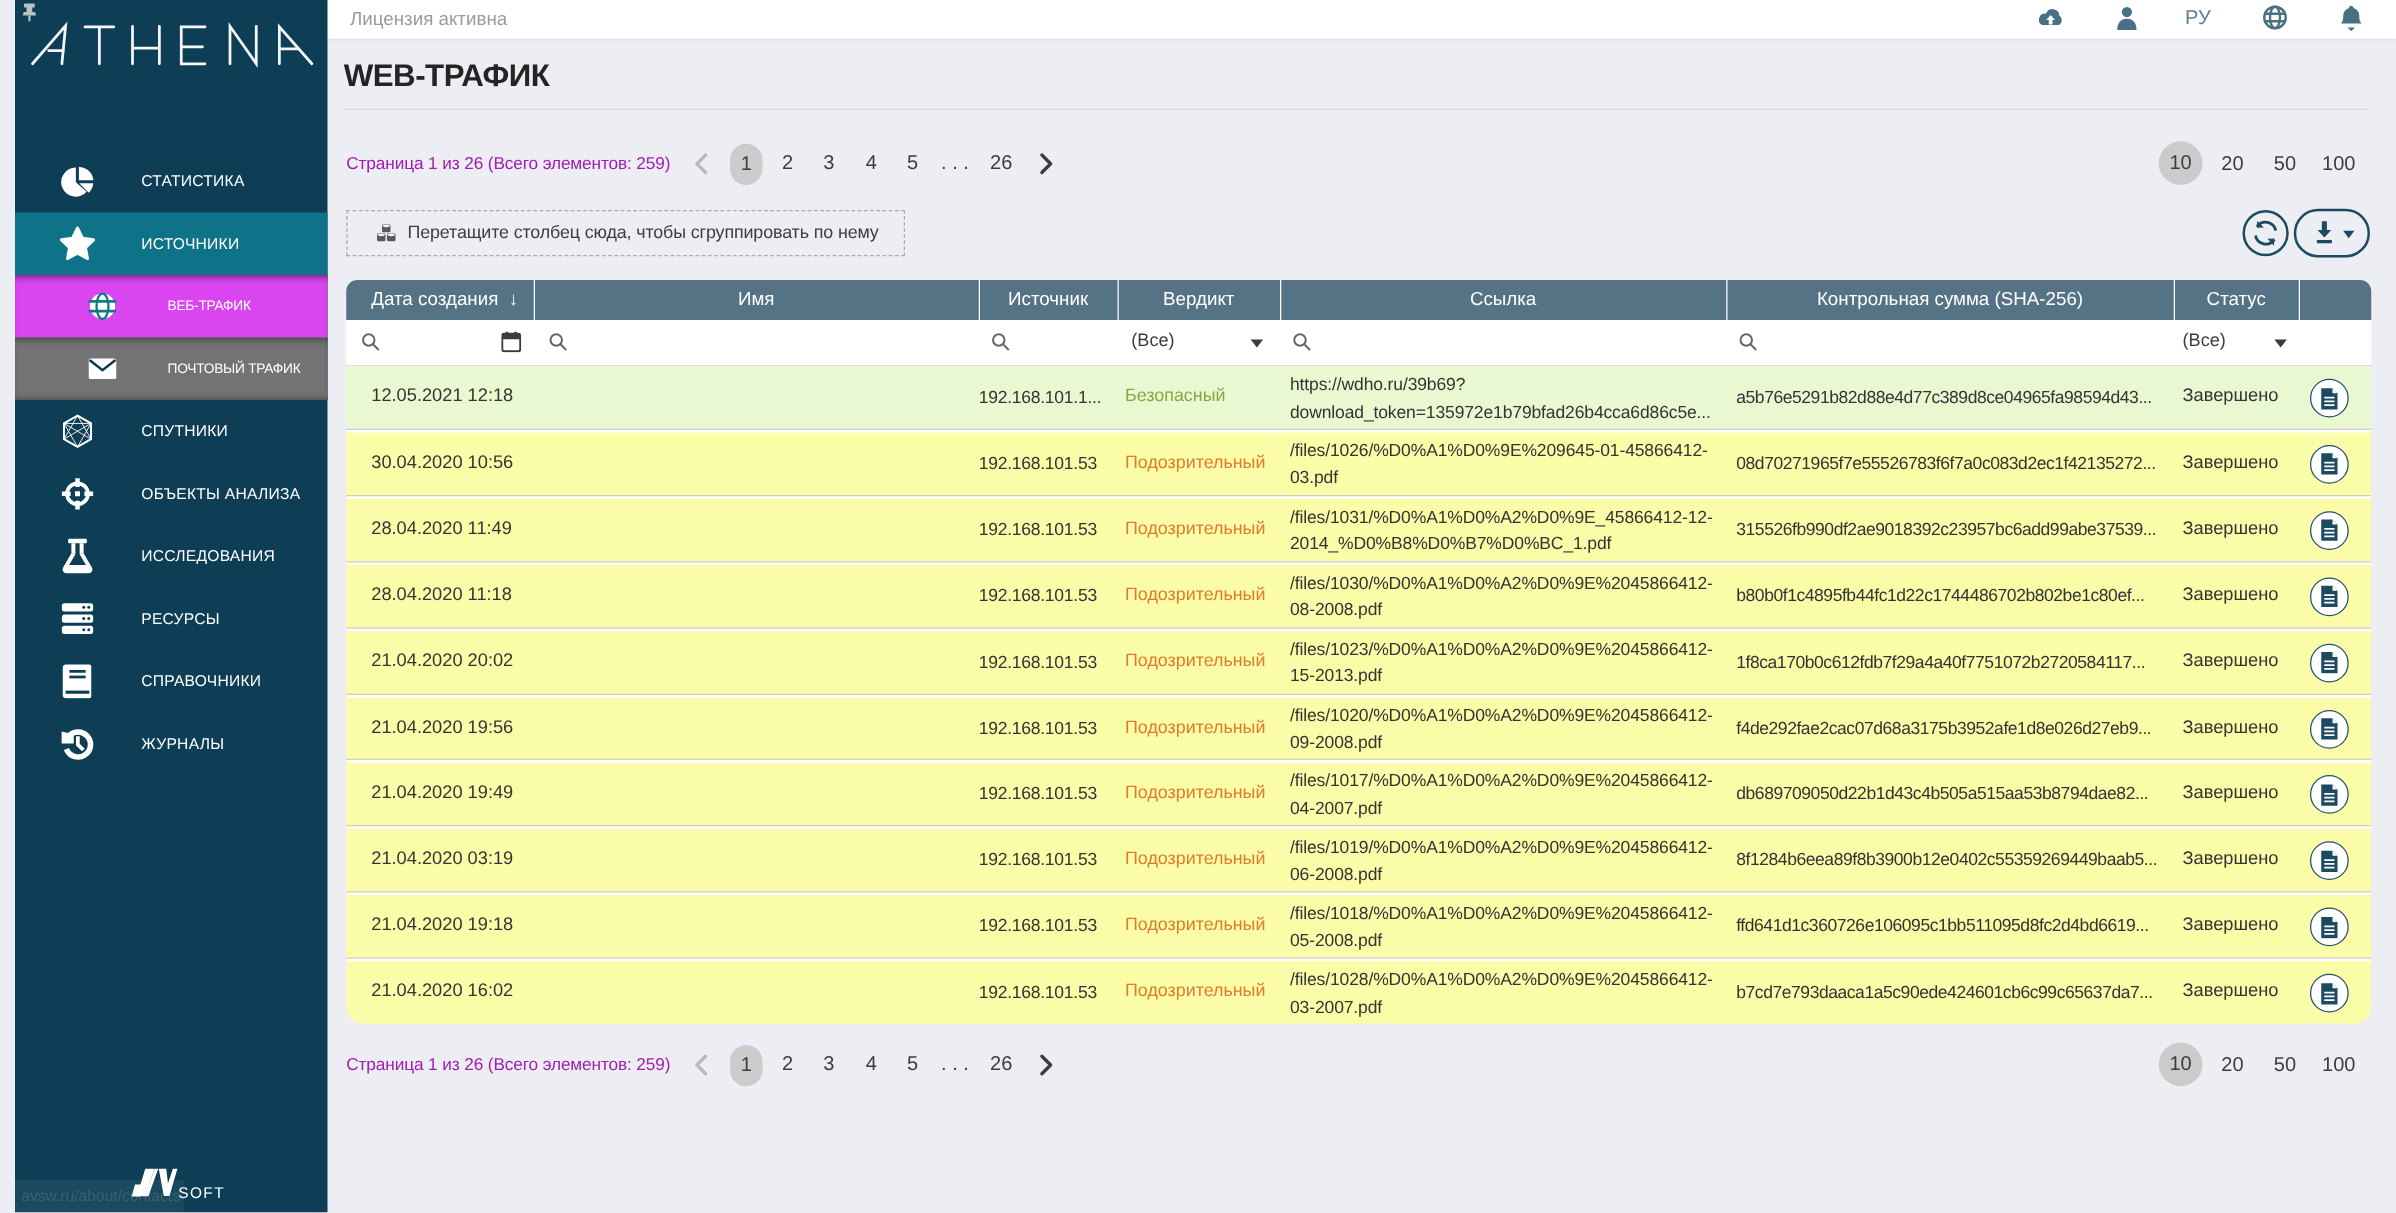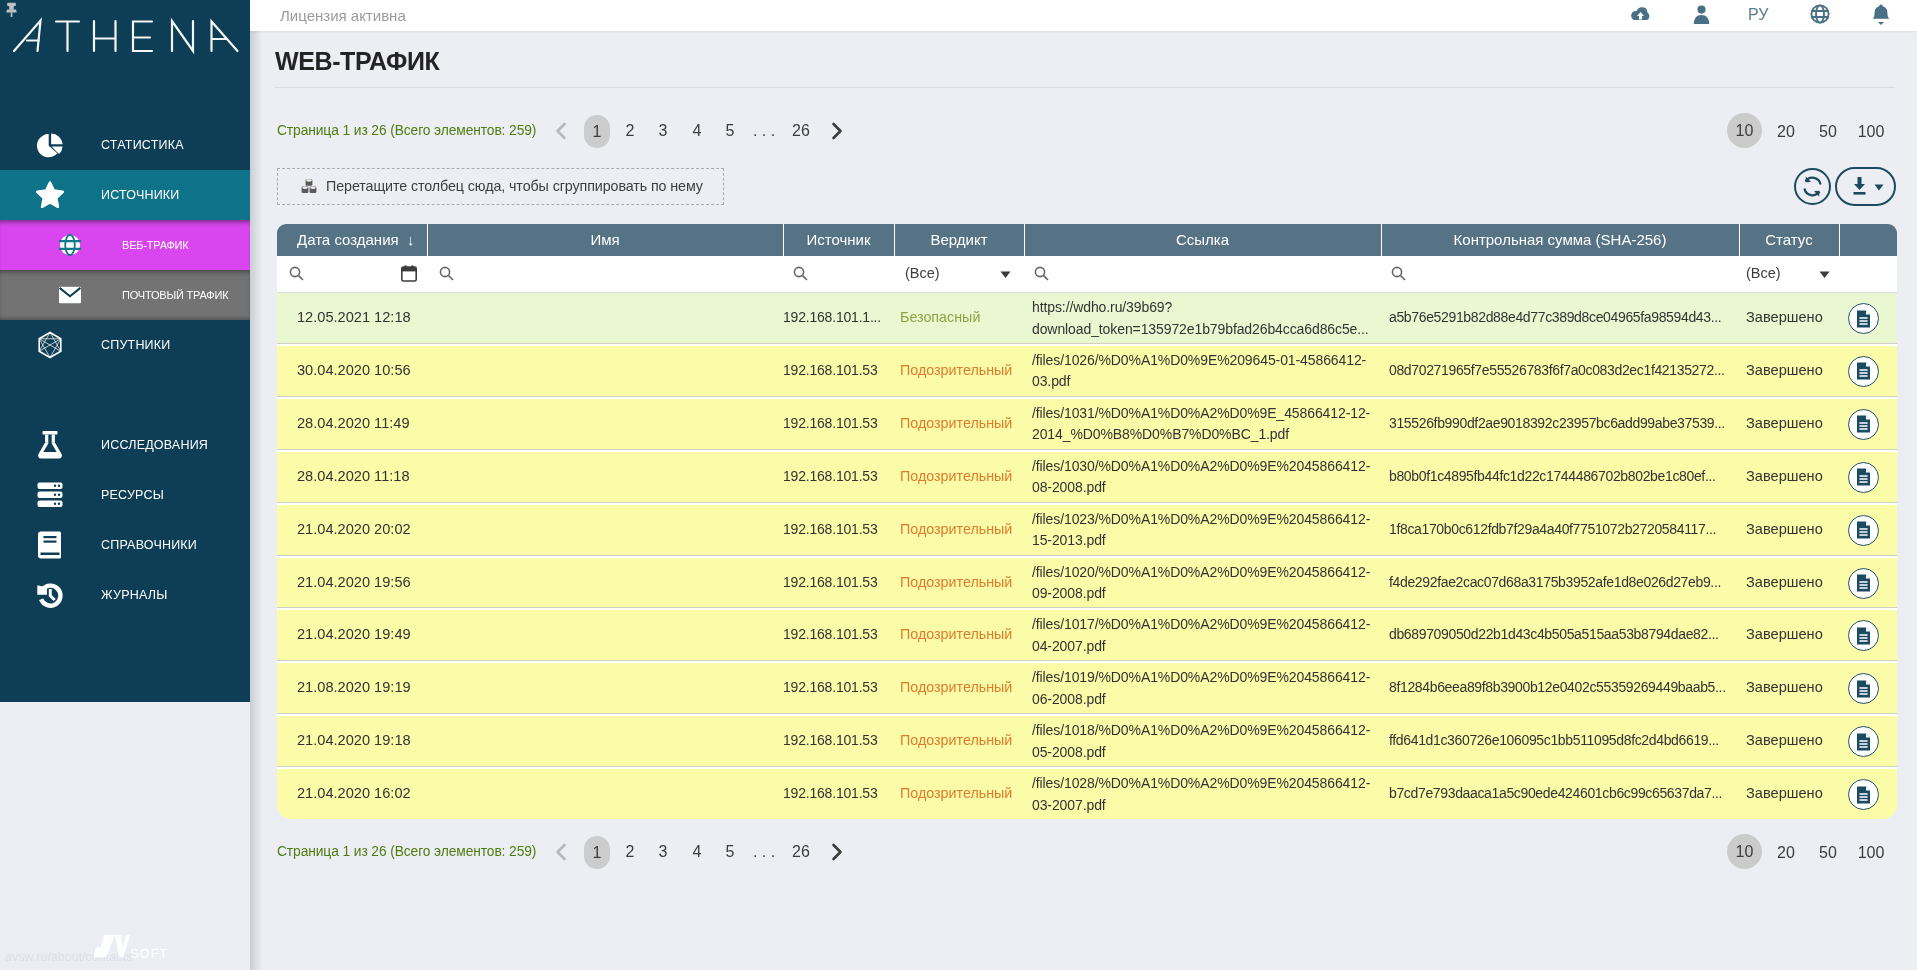--- a/index.html
+++ b/index.html
@@ -2,21 +2,21 @@
 <html lang="ru"><head>
 <meta charset="utf-8">
 <title>WEB-ТРАФИК</title>
 <style>
   * { margin:0; padding:0; box-sizing:border-box; }
   html,body { width:1917px; height:970px; overflow:hidden; }
   body { font-family:"Liberation Sans", sans-serif; background:#eceef3; position:relative; color:#3a3a3a; }
   .abs { position:absolute; }
 
   
-  #sidebar { position:absolute; left:0; top:0; width:250px; height:702px; background:#0d3e55; z-index:5; }
+  #sidebar { position:absolute; left:12px; top:0; width:250px; height:970px; background:#0d3e55; z-index:5; }
   .mi { position:absolute; left:0; width:250px; height:50px; color:#fff; }
   .mi .txt { position:absolute; left:101px; top:50%; transform:translateY(-50%); font-size:12.5px; letter-spacing:0.2px; white-space:nowrap; }
   .mi .ico { position:absolute; left:50px; top:50%; transform:translate(-50%,-50%); }
   .mi2 .txt { left:122px; font-size:11px; letter-spacing:-0.2px; }
   .mi2 .ico { left:70px; }
   #m-ist { background:#0e7388;padding-left:32px; }
   #m-web { background:#d946ef; box-shadow:inset 0 5px 5px -3px rgba(0,0,0,0.45); }
   #m-mail { background:#737373; box-shadow:inset 0 5px 5px -3px rgba(0,0,0,0.4), inset 0 -4px 5px -3px rgba(0,0,0,0.35); }
 
   
@@ -24,21 +24,21 @@
   #lic { position:absolute; left:30px; top:7px; font-size:15px; color:#9b9b9b; }
 
   
   #lshadow { position:absolute; left:250px; top:31px; width:12px; height:939px; background:linear-gradient(90deg, rgba(40,60,70,0.18), rgba(40,60,70,0)); z-index:3; }
 
   
   #title { position:absolute; left:275px; top:47px; font-size:25px; font-weight:700; color:#242424; letter-spacing:-0.4px; }
   #titlehr { position:absolute; left:275px; top:87px; width:1620px; height:1px; background:#d9dcе0; background:#d9dce0; }
 
   
-  .pager-info { position:absolute; font-size:13.8px; color:#4d7c0f; letter-spacing:-0.1px; }
+  .pager-info { position:absolute; font-size:13.8px; color:#a21caf; letter-spacing:-0.1px; }
   .pnum { position:absolute; width:30px; text-align:center; font-size:16px; color:#3c3c3c; }
   .pcur { width:26px; height:33px; border-radius:16px; background:#cccccc; text-align:center; line-height:33px; }
   .chev { stroke:#3c3c3c; stroke-width:2.6; fill:none; stroke-linecap:round; stroke-linejoin:round; }
   .chevd { stroke:#b9b9b9; }
   .psz { position:absolute; width:40px; text-align:center; font-size:16px; color:#3c3c3c; }
   .pszcur { width:35px; height:35px; border-radius:50%; background:#cbcbcb; line-height:35px; }
 
   
   #gbox { position:absolute; left:277px; top:168px; width:447px; height:37px; border:1px dashed #ababab; }
   #gbox .gtxt { position:absolute; left:48px; top:9px; font-size:14.3px; color:#3d3d3d; white-space:nowrap; letter-spacing:-0.1px; }
@@ -131,20 +131,30 @@
   <div class="mi" style="top:320px">
     <svg class="ico" width="28" height="28" viewBox="0 0 28 28">
       <g stroke="#fff" fill="none">
         <path stroke-width="1.6" d="M14 1.5 L24.8 7.75 V20.25 L14 26.5 L3.2 20.25 V7.75 Z"></path>
         <g stroke-width="0.8" opacity="0.9">
           <path d="M14 1.5 L24.8 20.25 M14 1.5 L3.2 20.25 M3.2 7.75 L24.8 7.75 L14 26.5 L3.2 7.75 M3.2 7.75 L24.8 20.25 M24.8 7.75 L3.2 20.25"></path>
         </g>
       </g>
     </svg>
     <div class="txt">СПУТНИКИ</div>
+  </div>
+  <div class="mi" style="top:370px">
+    <svg class="ico" width="28" height="28" viewBox="0 0 28 28">
+      <circle cx="14" cy="14" r="8.4" stroke="#fff" stroke-width="3" fill="none"></circle>
+      <g stroke="#fff" stroke-width="3.6">
+        <path d="M14 1.5 V8.5 M14 19.5 V26.5 M1.5 14 H8.5 M19.5 14 H26.5"></path>
+      </g>
+      <rect x="12" y="12" width="4" height="4" fill="#fff"></rect>
+    </svg>
+    <div class="txt">ОБЪЕКТЫ АНАЛИЗА</div>
   </div>
   <div class="mi" style="top:420px">
     <svg class="ico" width="25" height="30" viewBox="0 0 25 30">
       <rect x="5" y="1" width="15" height="3.6" rx="0.8" fill="#fff"></rect>
       <rect x="7.6" y="4.6" width="3.2" height="8" fill="#fff"></rect>
       <rect x="14.2" y="4.6" width="3.2" height="8" fill="#fff"></rect>
       <path d="M7.6 12.6 L10.8 12.6 L10.8 13.4 L5.2 23 L19.8 23 L14.2 13.4 L14.2 12.6 L17.4 12.6 L24 24 a3 3 0 0 1 -2.6 4.6 H3.6 A3 3 0 0 1 1 24 z" fill="#fff"></path>
       <path d="M3.4 22 h18.2 l2 3.4 a1.8 1.8 0 0 1 -1.6 2.6 H3 a1.8 1.8 0 0 1 -1.6 -2.6 z" fill="#fff"></path>
     </svg>
     <div class="txt">ИССЛЕДОВАНИЯ</div>
@@ -478,21 +488,21 @@
           <path d="M1 0.5 H10 L14 4.5 V17.5 H1 Z" fill="#1c4a61"></path>
           <path d="M10 0.5 L10 4.5 H14 Z" fill="#fff"></path>
           <g stroke="#fff" stroke-width="1.4">
             <path d="M3.4 8 H11.6 M3.4 11 H11.6 M3.4 14 H11.6"></path>
           </g>
         </svg>
       </div>
     </div>
 </div>
 <div class="row" style="top:663.3px">
-  <div class="cell c1">21.08.2020 19:19</div>
+  <div class="cell c1">21.04.2020 03:19</div>
   <div class="cell cip">192.168.101.53</div>
   <div class="cell cvd vorange">Подозрительный</div>
   <div class="cell clnk">/files/1019/%D0%A1%D0%A2%D0%9E%2045866412-<br>06-2008.pdf</div>
   <div class="cell csha">8f1284b6eea89f8b3900b12e0402c55359269449baab5...</div>
   <div class="cell cst">Завершено</div>
   <div class="cbtn">
       <div class="docb">
         <svg width="15" height="18" viewBox="0 0 15 18">
           <path d="M1 0.5 H10 L14 4.5 V17.5 H1 Z" fill="#1c4a61"></path>
           <path d="M10 0.5 L10 4.5 H14 Z" fill="#fff"></path>

